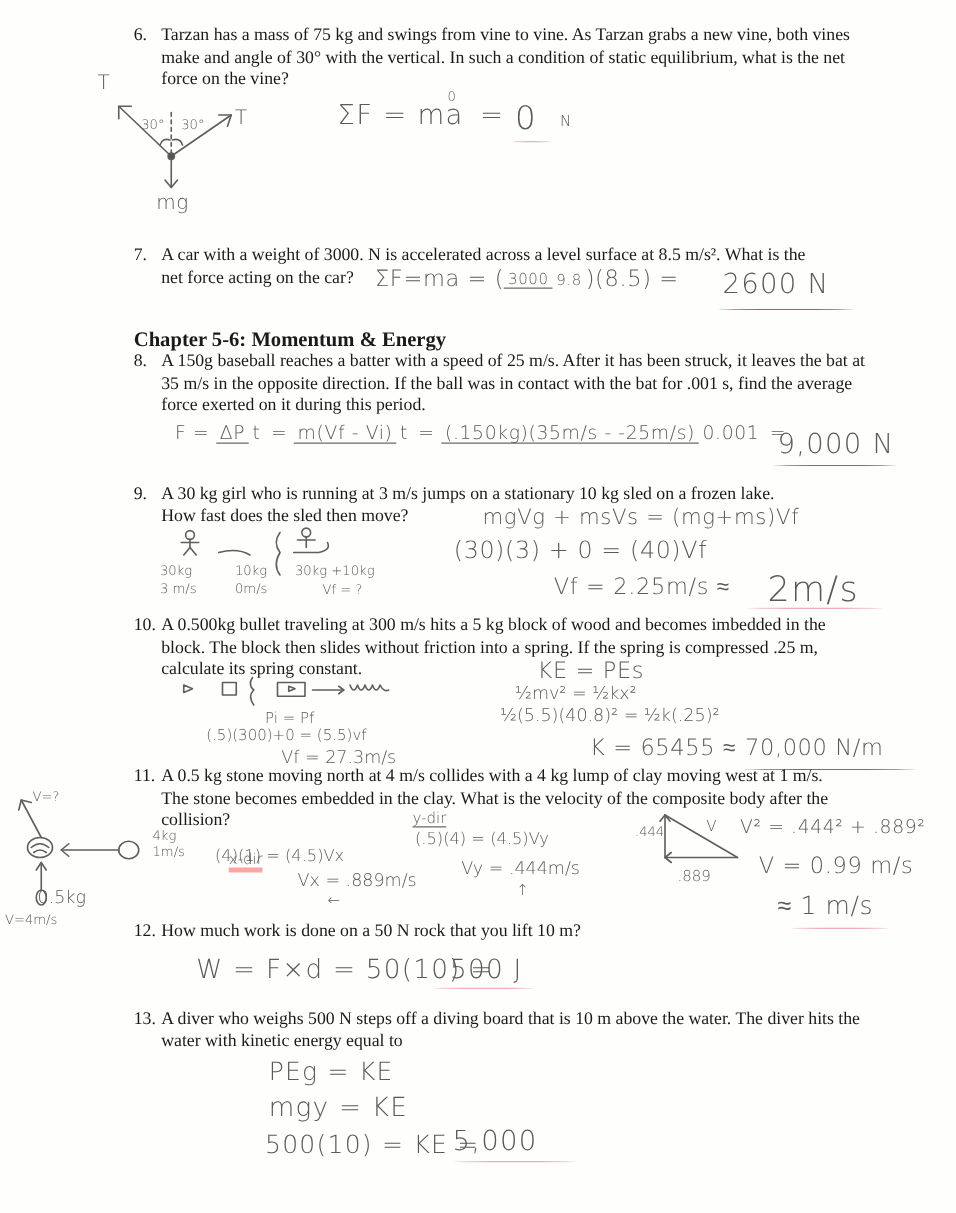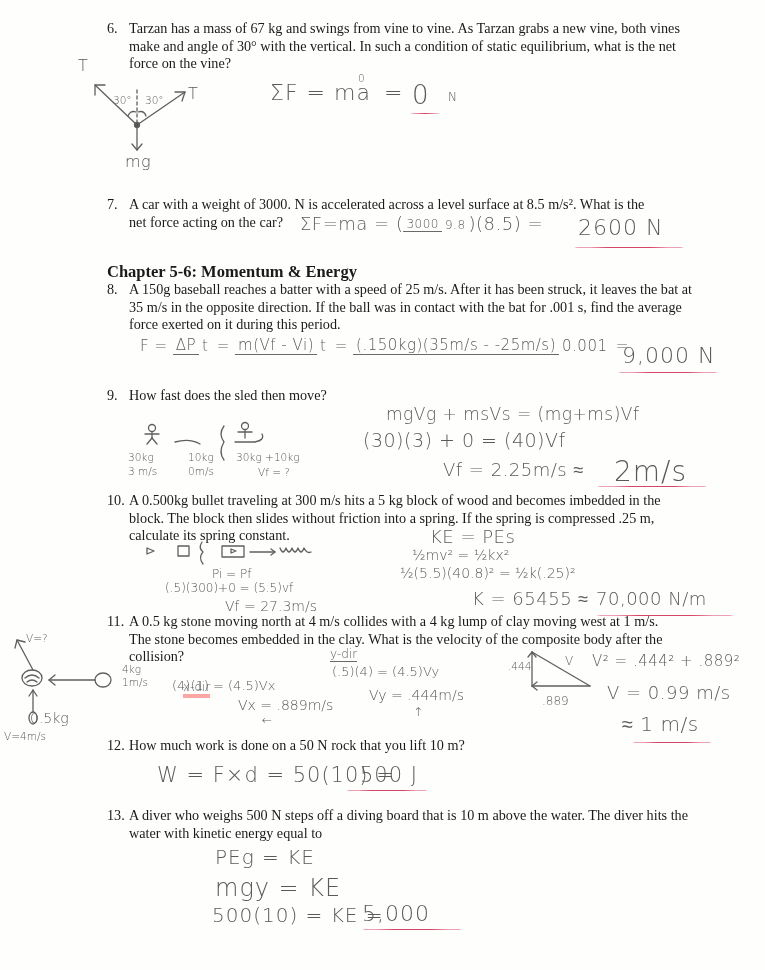--- a/index.html
+++ b/index.html
@@ -21,21 +21,21 @@
   svg.sk { position:absolute; overflow:visible; }
   svg.sk * { stroke:#5f5f5f; fill:none; stroke-width:1.3; stroke-linecap:round; stroke-linejoin:round; }
 </style>
 </head>
 <body>
 
 <div class="page">
 
   <div class="q" style="left:107px; top:20px; width:585px;">
     <span class="num">6.</span>
-    <span class="body">Tarzan has a mass of 67 kg and swings from vine to vine.  As Tarzan grabs a new vine, both vines make and angle of 30° with the vertical.  In such a condition of static equilibrium, what is the net force on the vine?</span>
+    <span class="body">Tarzan has a mass of 75 kg and swings from vine to vine.  As Tarzan grabs a new vine, both vines make and angle of 30° with the vertical.  In such a condition of static equilibrium, what is the net force on the vine?</span>
   </div>
   <svg class="sk" style="left:60px; top:60px;" width="150" height="120">
     <line x1="77" y1="65" x2="35" y2="25"></line>
     <polyline points="35,35 35,25 45,25"></polyline>
     <line x1="77" y1="65" x2="125" y2="32"></line>
     <polyline points="115,32 125,32 122,41"></polyline>
     <line x1="77" y1="30" x2="77" y2="65" stroke-dasharray="3,3"></line>
     <line x1="77" y1="65" x2="77" y2="90"></line>
     <polyline points="72,84 77,90 82,84"></polyline>
     <path d="M68,56 Q70,50 76,52"></path>
@@ -90,20 +90,21 @@
         <span class="n">(.150kg)(35m/s - -25m/s)</span>
         <span class="d">0.001</span>
       </span>
     <span>=</span>
   </div>
   <div class="hw lg" style="left:622px; top:343px;">9,000 N</div>
   <div class="ul" style="left:618px; top:372px; width:100px;"></div>
 
   <div class="q" style="left:107px; top:387px; width:600px;">
     <span class="num">9.</span>
+    <span class="body">A 30 kg girl who is running at 3 m/s jumps on a stationary 10 kg sled on a frozen lake.</span>
     <span class="body">How fast does the sled then move?</span>
   </div>
   <svg class="sk" style="left:130px; top:422px;" width="200" height="30">
     <circle cx="22" cy="6" r="3.5"></circle>
       <line x1="15" y1="12" x2="29" y2="12"></line>
       <line x1="22" y1="10" x2="22" y2="16"></line>
       <line x1="22" y1="16" x2="17" y2="22"></line>
       <line x1="22" y1="16" x2="27" y2="22"></line>
     <path d="M45,20 Q60,16 70,22"></path>
     <path d="M94,4 Q88,12 94,20 Q88,30 94,38"></path>
@@ -202,18 +203,18 @@
   </div>
   <div class="hw lg" style="left:157px; top:763px; font-size:21px;">W = F×d = 50(10) =</div>
   <div class="hw lg" style="left:360px; top:763px; font-size:21px;">500 J</div>
   <div class="ul" style="left:346px; top:790px; width:82px;"></div>
 
   <div class="q" style="left:107px; top:807px; width:590px;">
     <span class="num">13.</span>
     <span class="body">A diver who weighs 500 N steps off a diving board that is 10 m above the water.  The diver hits the water with kinetic energy equal to</span>
   </div>
   <div class="hw lg" style="left:215px; top:845px; font-size:20px;">PEg = KE</div>
-  <div class="hw lg" style="left:215px; top:874px; font-size:24px;">mgy = KE</div>
+  <div class="hw lg" style="left:215px; top:874px; font-size:21px;">mgy = KE</div>
   <div class="hw lg" style="left:212px; top:903px; font-size:20px;">500(10) = KE =</div>
   <div class="hw lg" style="left:362px; top:901px; font-size:22px;">5,000</div>
   <div class="ul" style="left:362px; top:929px; width:100px;"></div>
 
 </div>
 
 </body></html>

